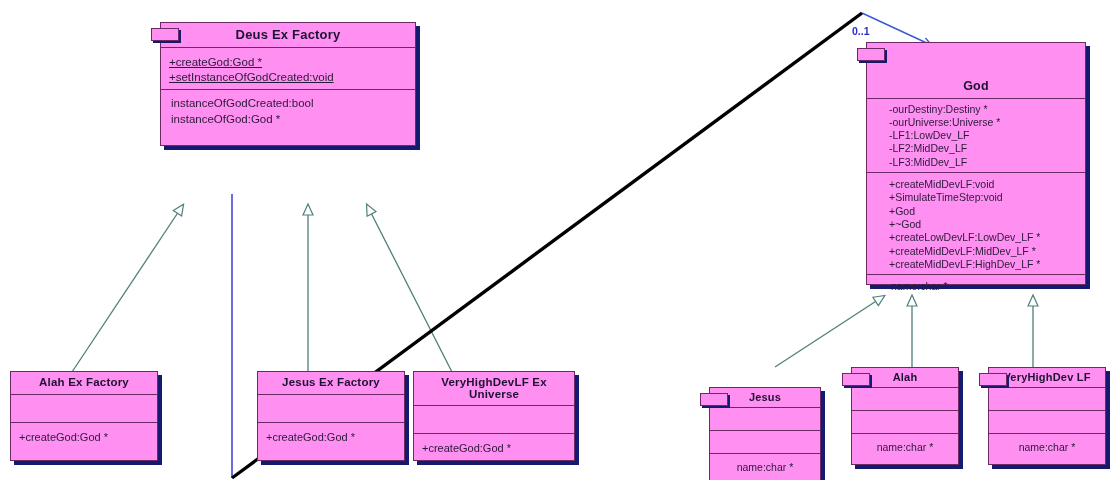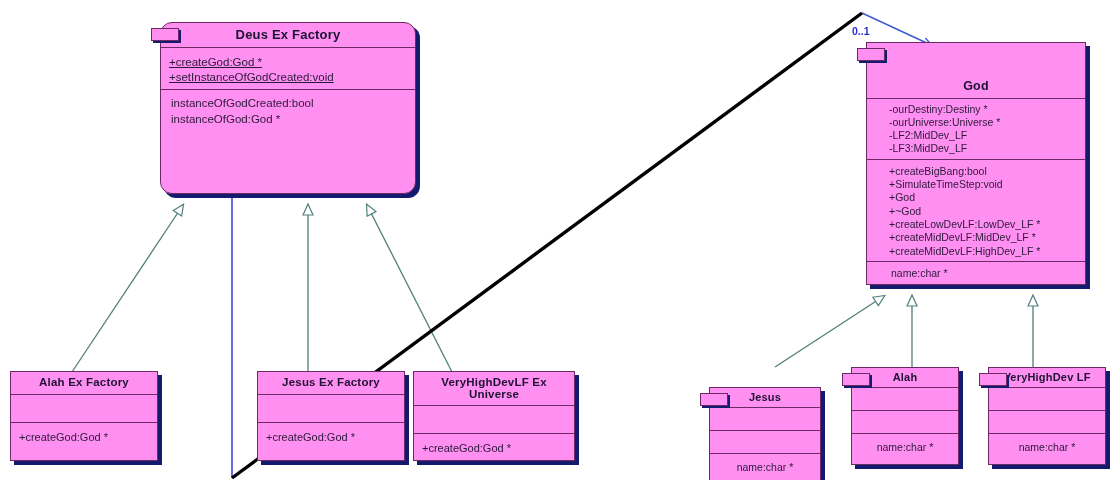--- a/index.html
+++ b/index.html
@@ -18,21 +18,21 @@
   .uml .tab{position:absolute;left:-10px;top:5px;width:26px;height:11px;
             background:#FF8FF0;border:1.5px solid #6b2a63;
             box-shadow:2px 2px 0 0 #141b6e;}
   .uml .ttl{text-align:center;font-weight:bold;color:#1d1233;
             letter-spacing:.2px;line-height:1;}
   .sec{border-top:1.5px solid #6b2a63;}
   .row{color:#2a1a3a;white-space:nowrap;line-height:1.08;}
   .row.u{text-decoration:underline;text-decoration-thickness:1px;}
 
   
-  #cls-deus{left:160px;top:22px;width:256px;height:172px;border-radius:12px;}
+  #cls-deus{left:160px;top:22px;width:256px;height:124px;}
   #cls-deus .ttl{font-size:13px;padding:5px 0 6px;}
   #cls-deus .s1{padding:5px 0 4px 8px;}
   #cls-deus .s2{padding:6px 0 4px 8px;}
   #cls-deus .s3{padding:6px 0 4px 10px;}
   #cls-deus .row{font-size:11.5px;padding:1.5px 0;}
 
   
   #cls-god{left:866px;top:42px;width:220px;height:243px;}
   #cls-god .ttl{font-size:12.5px;padding:5px 0 5px;margin-top:32px;}
   #cls-god .s1{padding:4px 0 3px 22px;}
@@ -125,25 +125,26 @@
       <div class="row">instanceOfGod:God *</div>
     </div>
   </div>
 
   <div class="uml" id="cls-god">
     <div class="tab"></div>
     <div class="ttl">God</div>
     <div class="sec s1">
       <div class="row">-ourDestiny:Destiny *</div>
       <div class="row">-ourUniverse:Universe *</div>
+      <div class="row">-LF1:LowDev_LF</div>
       <div class="row">-LF2:MidDev_LF</div>
       <div class="row">-LF3:MidDev_LF</div>
     </div>
     <div class="sec s2">
-      <div class="row">+createBigBang:bool</div>
+      <div class="row">+createMidDevLF:void</div>
       <div class="row">+SimulateTimeStep:void</div>
       <div class="row">+God</div>
       <div class="row">+~God</div>
       <div class="row">+createLowDevLF:LowDev_LF *</div>
       <div class="row">+createMidDevLF:MidDev_LF *</div>
       <div class="row">+createMidDevLF:HighDev_LF *</div>
     </div>
     <div class="sec s3">
       <div class="row">name:char *</div>
     </div>

